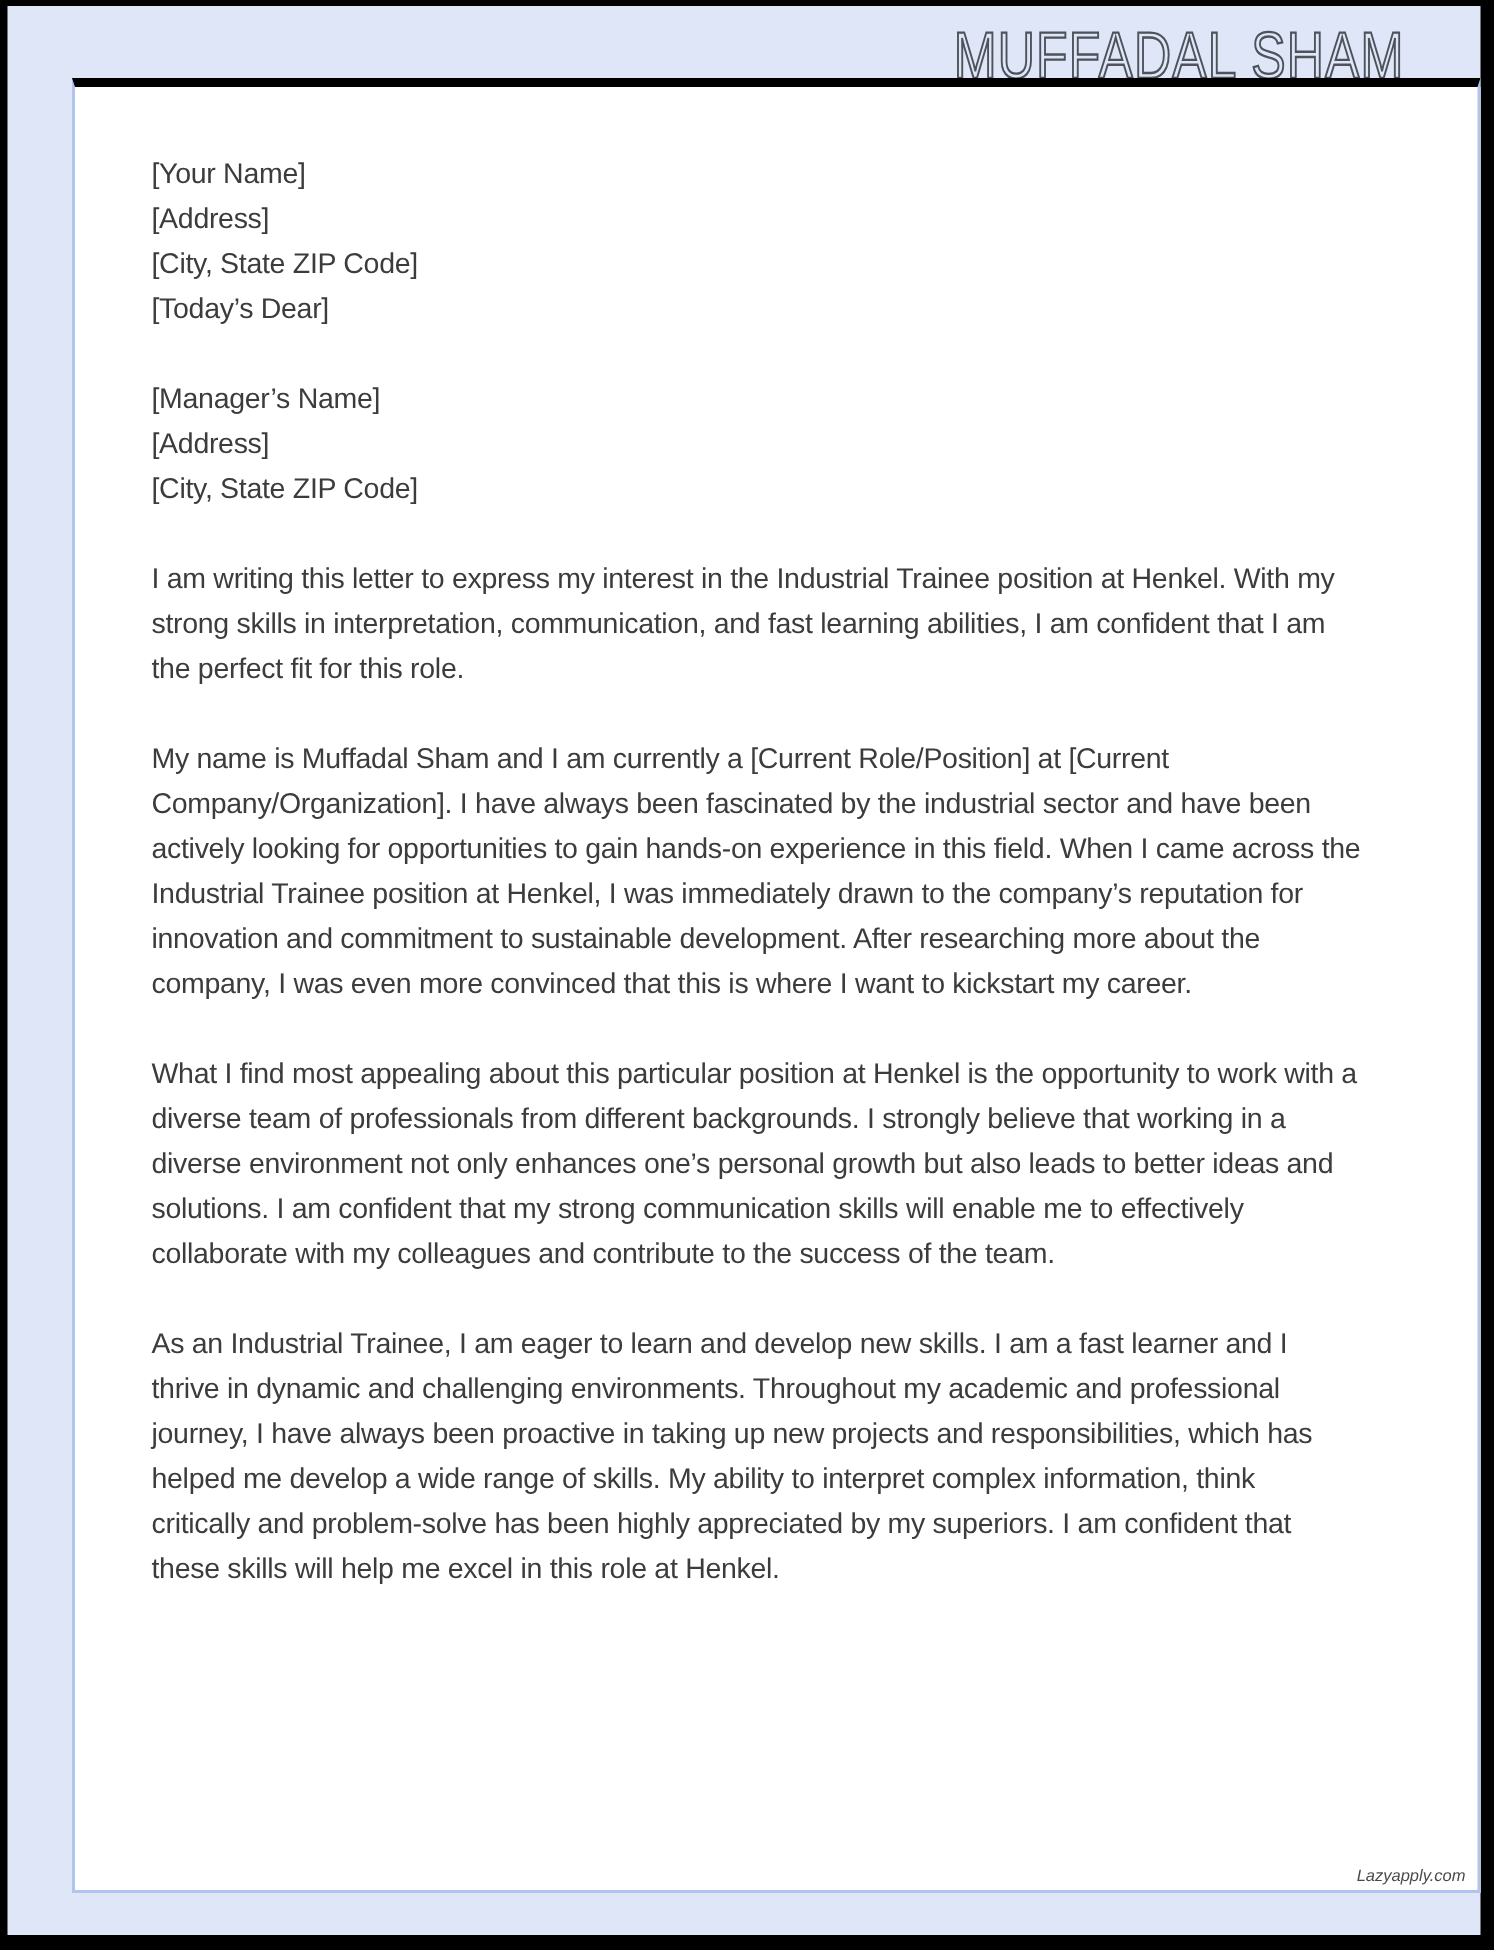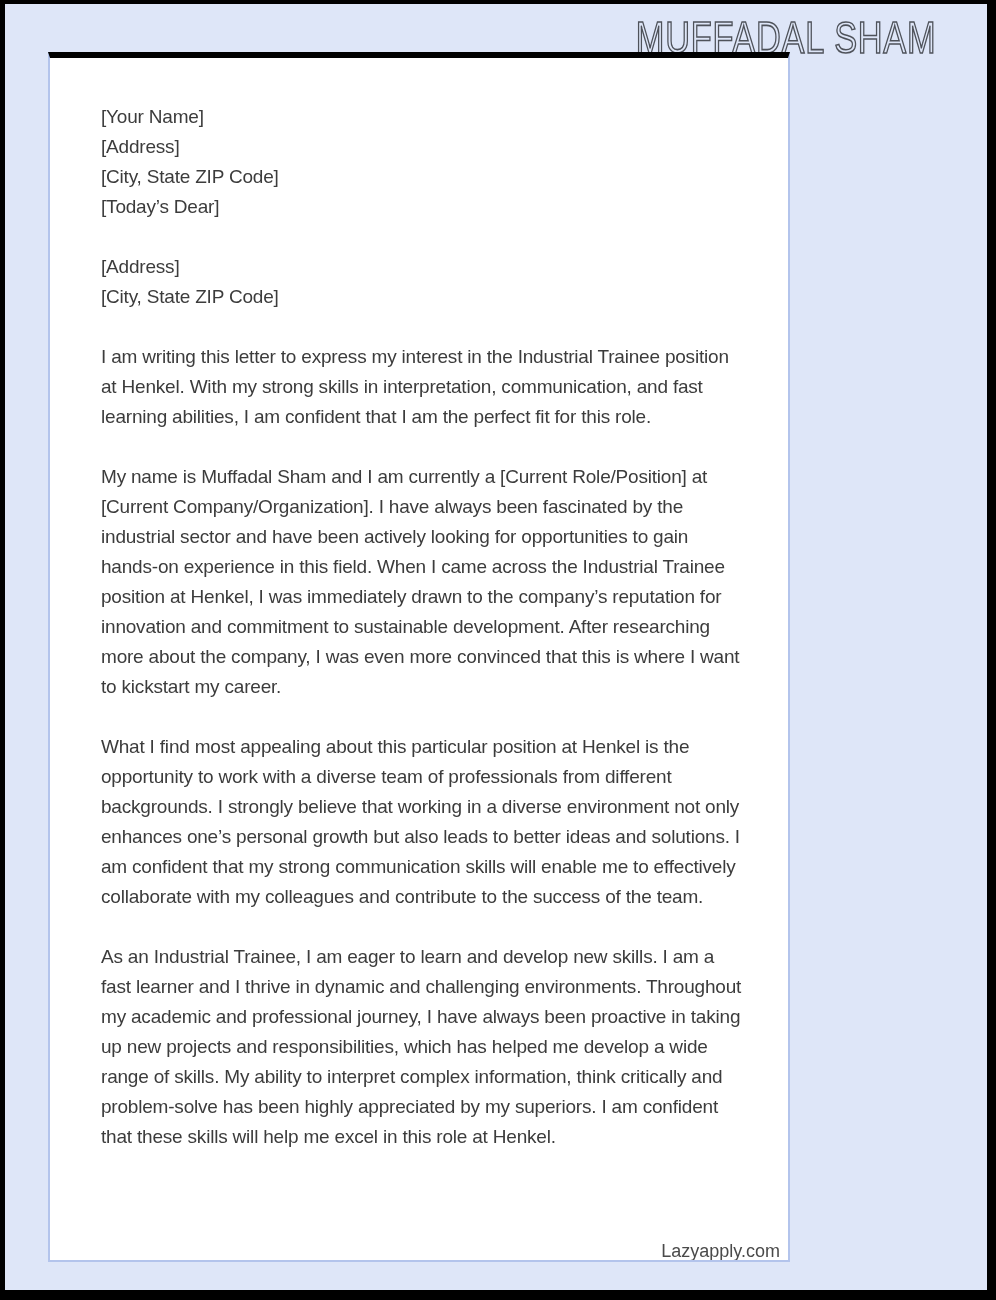--- a/index.html
+++ b/index.html
@@ -37,21 +37,21 @@
     -webkit-text-stroke:1.6px var(--header-outline);
     transform:scaleX(0.78);
     transform-origin:100% 50%;
   }
   @supports not (-webkit-text-stroke: 1px black){
     .header-name{color:var(--header-outline);}
   }
   .page{
     position:absolute;
     left:48px; top:52px;
-    width:742px; height:1210px;
+    width:939px; height:1210px;
     background:var(--page);
     border:2px solid var(--page-border);
     border-top:6px solid #000;
     overflow:hidden;
   }
   .content{
     position:absolute;
     left:0; top:0; right:0; bottom:0;
     padding:44px 40px 0 51px;
     overflow:hidden;
@@ -60,44 +60,46 @@
     line-height:30px;
     letter-spacing:-0.2px;
   }
   .block{margin-bottom:30px;}
   .block div{height:30px;}
   .salutation{margin-bottom:30px;}
   .para{margin-bottom:30px; max-width:806px;margin-top:28px;}
   .watermark{
     position:absolute;
     right:8px; bottom:1px;
-    font-size:18px;
+    font-size:11px;
     line-height:16px;
     letter-spacing:0;
     color:var(--watermark);
+    font-style:italic;
   }
 </style>
 </head>
 <body>
 
 <div class="canvas">
   <div class="header-name">MUFFADAL SHAM</div>
 </div>
 
 <div class="page">
   <div class="content">
 
     <div class="block">
         <div>[Your Name]</div>
         <div>[Address]</div>
         <div>[City, State ZIP Code]</div>
         <div>[Today’s Dear]</div>
       </div>
 
     <div class="block">
+        <div>[Manager’s Name]</div>
         <div>[Address]</div>
         <div>[City, State ZIP Code]</div>
       </div>
 
 
     <div>
         <p class="para">I am writing this letter to express my interest in the Industrial Trainee position at Henkel. With my strong skills in interpretation, communication, and fast learning abilities, I am confident that I am the perfect fit for this role.</p>
         <p class="para">My name is Muffadal Sham and I am currently a [Current Role/Position] at [Current Company/Organization]. I have always been fascinated by the industrial sector and have been actively looking for opportunities to gain hands-on experience in this field. When I came across the Industrial Trainee position at Henkel, I was immediately drawn to the company’s reputation for innovation and commitment to sustainable development. After researching more about the company, I was even more convinced that this is where I want to kickstart my career.</p>
         <p class="para">What I find most appealing about this particular position at Henkel is the opportunity to work with a diverse team of professionals from different backgrounds. I strongly believe that working in a diverse environment not only enhances one’s personal growth but also leads to better ideas and solutions. I am confident that my strong communication skills will enable me to effectively collaborate with my colleagues and contribute to the success of the team.</p>
         <p class="para">As an Industrial Trainee, I am eager to learn and develop new skills. I am a fast learner and I thrive in dynamic and challenging environments. Throughout my academic and professional journey, I have always been proactive in taking up new projects and responsibilities, which has helped me develop a wide range of skills. My ability to interpret complex information, think critically and problem-solve has been highly appreciated by my superiors. I am confident that these skills will help me excel in this role at Henkel.</p>

